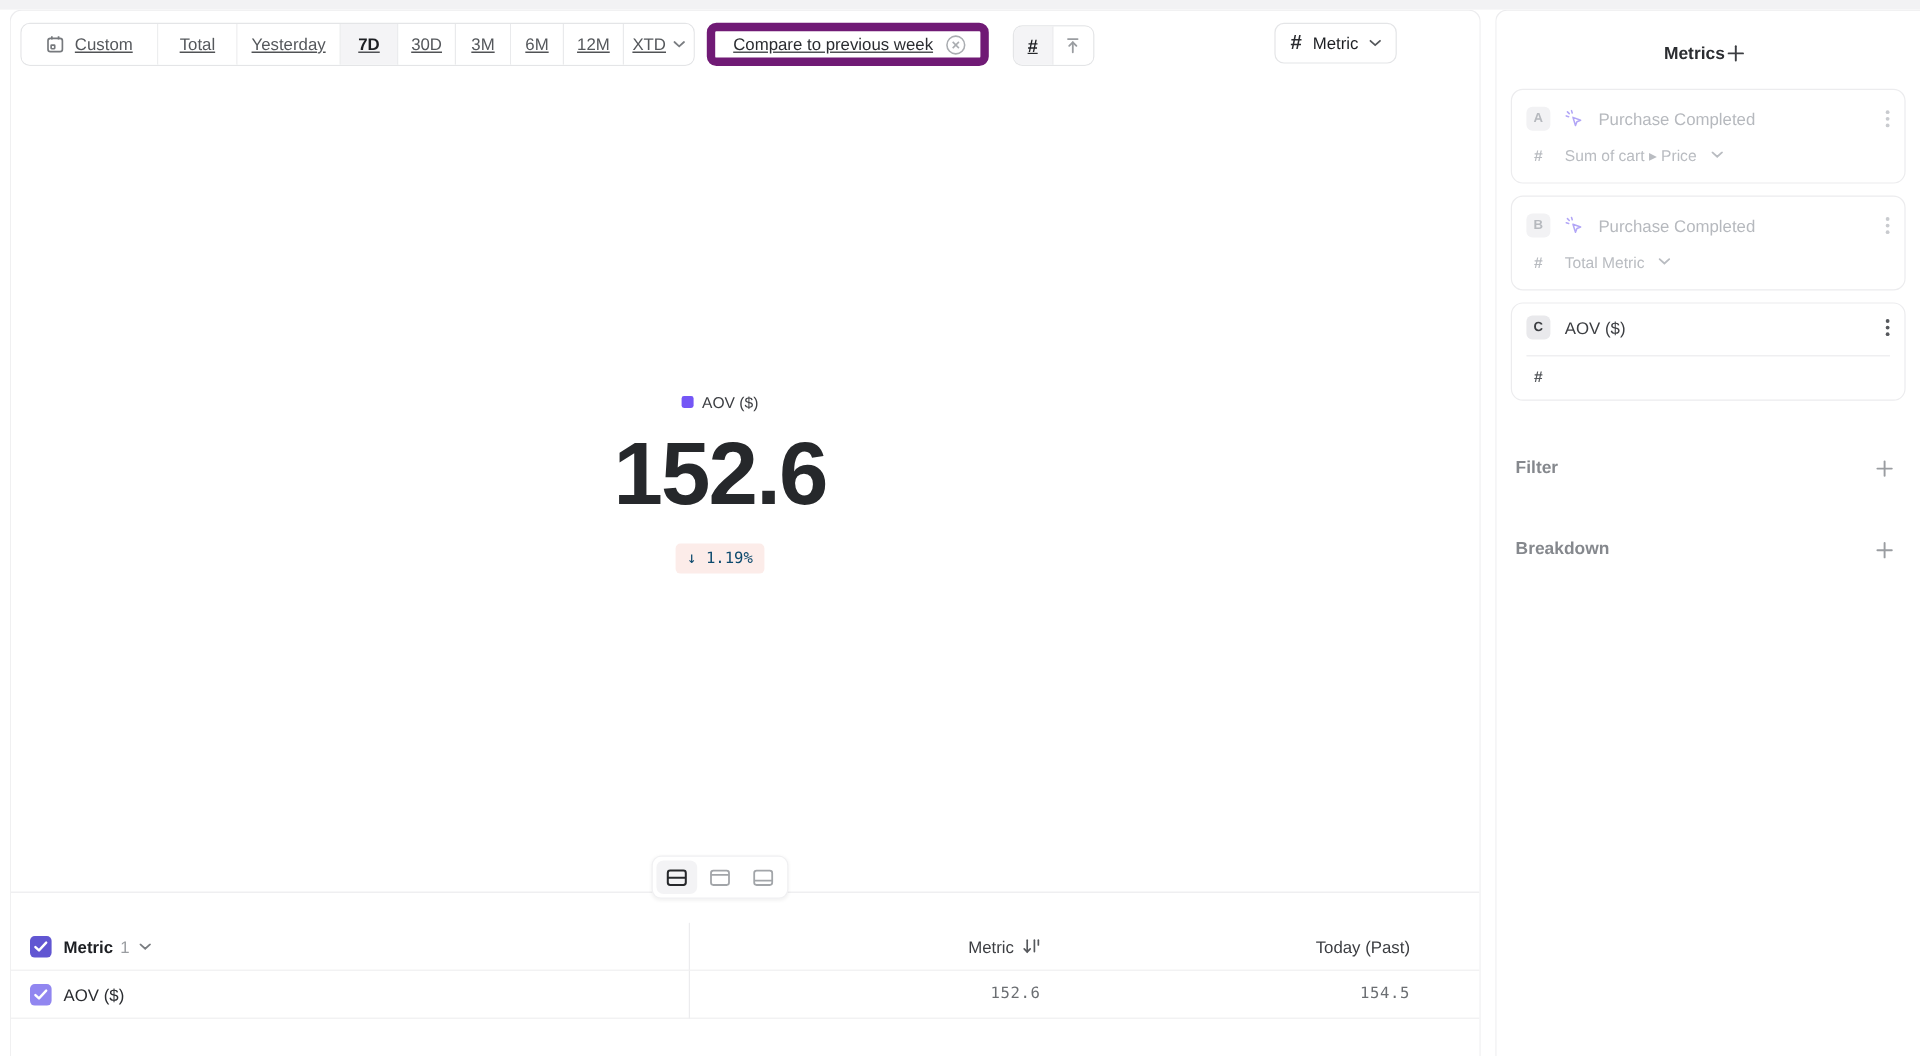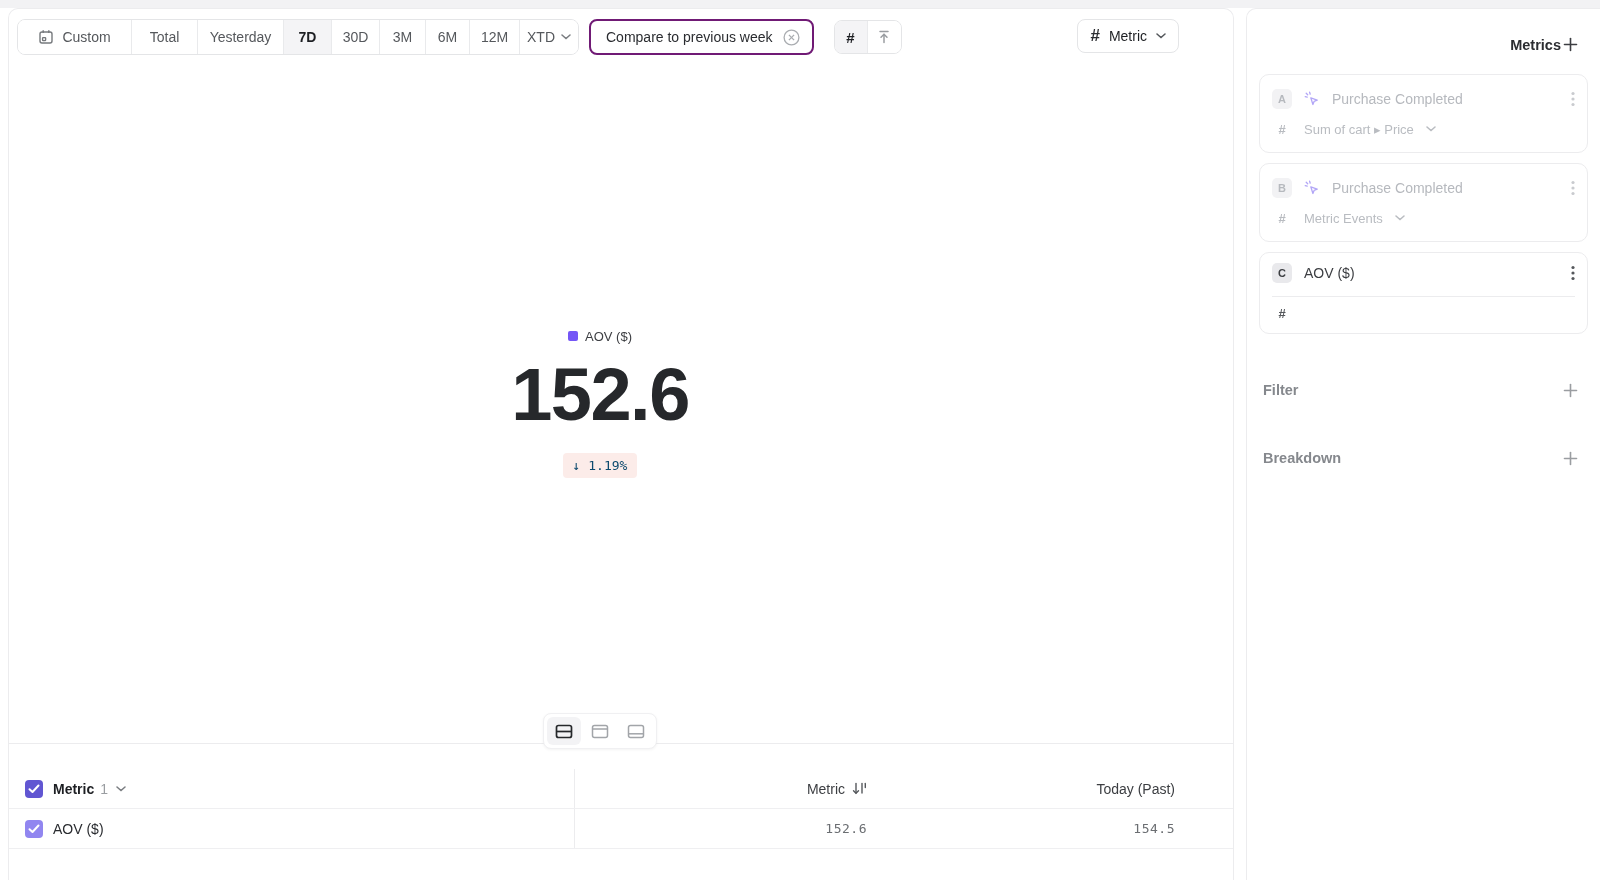--- a/index.html
+++ b/index.html
@@ -12,35 +12,35 @@
     color: #26282c;
   }
   .top-strip { position:absolute; top:0; left:0; right:0; height:8px; background:#f2f2f4; }
 
   
   .main-panel {
     position:absolute; left:8px; top:8px; width:1226px; bottom:0;
     background:#fff; border:1px solid #ececee; border-bottom:none;
     border-radius:10px 10px 0 0; overflow:hidden;
   }
-  .toolbar { position:absolute; left:8px; top:10px; right:8px; height:36px; display:flex; align-items:center; }
+  .toolbar { position:absolute; left:8px; top:10px; right:23px; height:36px; display:flex; align-items:flex-end;text-decoration:underline; }
   .seg-group {
     display:inline-flex; height:36px; background:#fff;
     border:1px solid #e4e5e7; border-radius:8px; overflow:hidden; flex:none;
   }
   .seg {
     display:flex; align-items:center; justify-content:center; gap:8px;
     height:100%; border:none; border-right:1px solid #e9eaec; background:#fff;
     font-family:"Liberation Sans",sans-serif; font-size:14px; color:#55585c; cursor:pointer; white-space:nowrap;
   }
   .seg:last-child { border-right:none; }
   .seg.selected { background:#f4f4f6; color:#1d1f23; font-weight:700; }
   .chip {
     margin-left:10px; height:36px; display:inline-flex; align-items:center; gap:9px;
-    padding:0 11px 0 15px; background:#fff; border:2px solid #701a75; border-radius:8px;
+    padding:0 11px 0 15px; background:#fff; border:7px solid #701a75; border-radius:8px;
     font-size:14px; color:#2a2c30; cursor:pointer; flex:none;
   }
   .mini-seg { margin-left:20px; height:34px; }
   .mini-seg .seg { width:33px; }
   .metric-btn {
     position:absolute; right:46px; top:0; height:34px;
     display:inline-flex; align-items:center; gap:9px; padding:0 12px;
     background:#fff; border:1px solid #e4e5e7; border-radius:8px;
     font-size:14px; color:#1d1f23; font-weight:500; cursor:pointer;
   }
@@ -82,21 +82,21 @@
   .cell-value-past { position:absolute; right:58px; }
   .th-val { font-size:14px; color:#3c3e42; }
   .mono-num { font-family:"DejaVu Sans Mono", monospace; font-size:13px; color:#6b6e72; letter-spacing:.5px; }
 
   
   .sidebar {
     position:absolute; left:1246px; right:0; top:8px; bottom:0;
     background:#fff; border:1px solid #ececee; border-right:none; border-bottom:none;
     border-radius:10px 0 0 0; padding:0 12px;
   }
-  .sb-header { display:flex; align-items:center; justify-content:flex-end; margin:26px 8px 20px 4px; }
+  .sb-header { display:flex; align-items:center; justify-content:center; margin:26px 8px 20px 4px; }
   .sb-title { font-size:14.5px; font-weight:700; color:#2b2d31; }
   .icon-btn { background:none; border:none; cursor:pointer; display:flex; align-items:center; justify-content:center; padding:2px; color:#3c3e42; }
   .icon-btn.light { color:#9a9da1; }
 
   .metric-card { border:1px solid #ececee; border-radius:10px; padding:14px 12px; margin-bottom:10px; background:#fff; }
   .mc-row1 { display:flex; align-items:center; gap:12px; height:20px; }
   .mc-badge { width:20px; height:20px; border-radius:5px; background:#f2f2f4; color:#b6b9be;
     font-size:11px; font-weight:700; display:flex; align-items:center; justify-content:center; flex:none; }
   .mc-badge.active { background:#e9e9ec; color:#3c3e42; }
   .mc-name { font-size:14px; color:#b6b9be; }
@@ -345,21 +345,21 @@
       <span class="mc-dots">
         <svg width="4" height="16" viewBox="0 0 4 16" fill="currentColor">
             <circle cx="2" cy="2.5" r="1.6"></circle>
             <circle cx="2" cy="8" r="1.6"></circle>
             <circle cx="2" cy="13.5" r="1.6"></circle>
           </svg>
       </span>
     </div>
     <div class="mc-row2">
       <span class="mc-prefix">#</span>
-      <span>Metric Events</span>
+      <span>Total Metric</span>
       <span class="agg-chev">
         <svg width="10" height="6" viewBox="0 0 10 6" fill="none" stroke="currentColor" stroke-width="1.5" stroke-linecap="round">
             <path d="M1 1 L5 4.6 L9 1"></path>
           </svg>
       </span>
     </div>
   </div>
 
   <div class="metric-card card-c">
     <div class="mc-row1">

